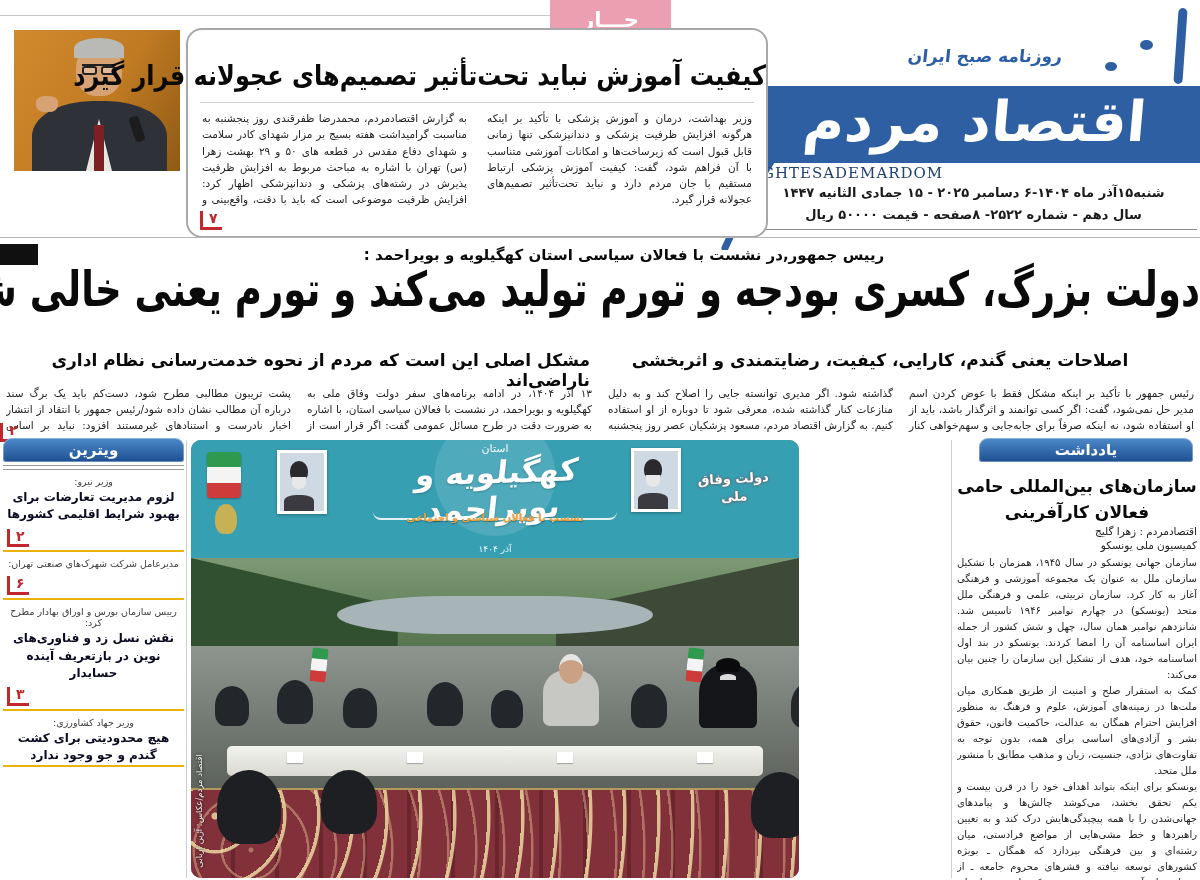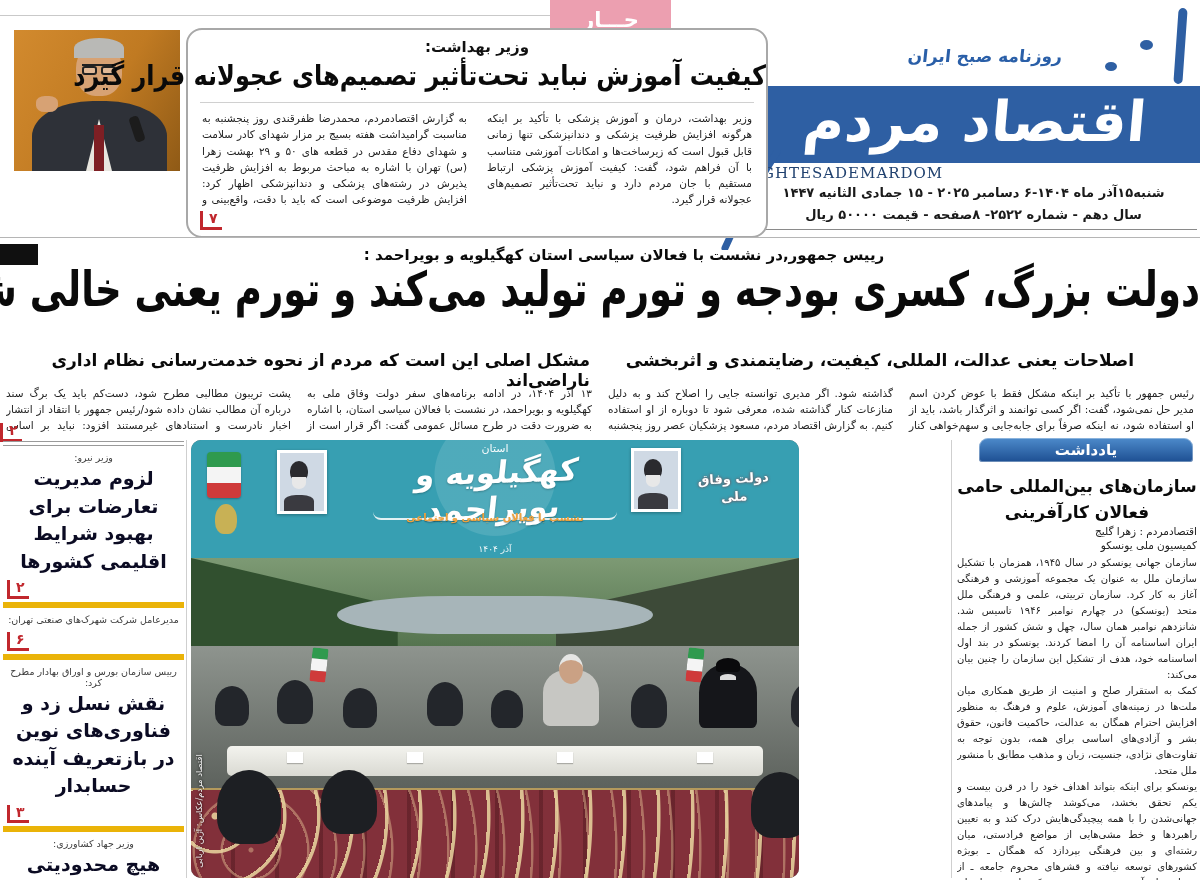--- a/index.html
+++ b/index.html
@@ -82,23 +82,23 @@
              column-count:4;column-gap:16px;font-size:10.5px;line-height:1.5;color:#222;
              text-align:justify;}
   .lead-mark{position:absolute;left:0;top:420px;}
 
   
   .vitrine{position:absolute;left:3px;top:438px;width:181px;height:440px;overflow:hidden;}
   .vheader{height:24px;border-radius:9px 9px 3px 3px;background:linear-gradient(#4d8bcb,#1d4f92);
            color:#fff;font-weight:bold;font-size:15px;text-align:center;line-height:24px;
            box-shadow:inset 0 0 0 1px rgba(255,255,255,.35);}
   .vdbl{height:1px;background:#9a9a9a;margin-top:3px;}
-  .vitem{padding:6px 2px 0 2px;border-bottom:6px solid #eab308;}
+  .vitem{padding:6px 2px 0 2px;border-bottom:2px solid #eab308;}
   .vkick{text-align:center;font-size:9.5px;color:#3c3c3c;margin-bottom:2px;min-height:4px;}
-  .vhead{text-align:center;font-weight:bold;font-size:19px;line-height:1.45;color:#0b0b23;}
+  .vhead{text-align:center;font-weight:bold;font-size:12px;line-height:1.45;color:#0b0b23;}
   .vmarkrow{text-align:left;padding:2px 0 3px 2px;}
 
   
   .photo{position:absolute;left:191px;top:440px;width:608px;height:438px;border-radius:10px;
          overflow:hidden;background:#5a6660;}
   .ph-banner{position:absolute;left:0;top:0;width:100%;height:118px;
       background:radial-gradient(circle at 50% 30%,rgba(255,255,255,.12) 0 60px,transparent 61px),#379fb2;}
   .ph-c{position:absolute;left:25%;width:50%;text-align:center;color:#fff;}
   .ph-top{top:2px;font-size:11px;letter-spacing:6px;opacity:.95;}
   .ph-title{top:14px;font-weight:bold;font-size:31px;transform:skewX(-8deg) rotate(-2deg);
@@ -203,41 +203,41 @@
     <div class="mp-hair"></div>
     <div class="mp-glass">
         <i></i>
         <i></i>
       </div>
     <div class="mp-hand"></div>
     <div class="mp-mic"></div>
   </div>
 
   <div class="topbox">
-    <div class="tb-kicker">وزیر بهداشت:</div>
     <div class="tb-head">کیفیت آموزش نباید تحت‌تأثیر تصمیم‌های عجولانه قرار گیرد</div>
     <div class="tb-rule"></div>
     <div class="tb-body">وزیر بهداشت، درمان و آموزش پزشکی با تأکید بر اینکه هرگونه افزایش ظرفیت پزشکی و دندانپزشکی تنها زمانی قابل قبول است که زیرساخت‌ها و امکانات آموزشی متناسب با آن فراهم شود، گفت: کیفیت آموزش پزشکی ارتباط مستقیم با جان مردم دارد و نباید تحت‌تأثیر تصمیم‌های عجولانه قرار گیرد.
 به گزارش اقتصادمردم، محمدرضا ظفرقندی روز پنجشنبه به مناسبت گرامیداشت هفته بسیج بر مزار شهدای کادر سلامت و شهدای دفاع مقدس در قطعه های ۵۰ و ۲۹ بهشت زهرا (س) تهران با اشاره به مباحث مربوط به افزایش ظرفیت پذیرش در رشته‌های پزشکی و دندانپزشکی اظهار کرد: افزایش ظرفیت موضوعی است که باید با دقت، واقع‌بینی و آماده‌سازی کامل زیرساخت‌ها انجام شود این تصمیم زمانی به نفع کشور خواهد بود که امکانات آموزشی، فضاهای تخصصی، تجهیزات و نیروهای هیات علمی متناسب با آن تأمین شود وی افزود: رشته‌های علوم پزشکی مستقیماً با جان و سلامت مردم گره خورده‌اند و...</div>
     <div class="tb-mark"><span class="pmark">۷</span></div>
   </div>
 
   <div class="hr237"></div>
   <div class="blackblock"></div>
   <div class="lead-kicker">رییس جمهور,در نشست با فعالان سیاسی استان کهگیلویه و بویراحمد :</div>
   <div class="lead-head">دولت بزرگ، کسری بودجه و تورم تولید می‌کند و تورم یعنی خالی شدن جیب مردم</div>
-  <div class="subr">اصلاحات یعنی عدالت، المللی، کیفیت، رضایتمندی و اثربخشی</div>
+  <div class="subr">اصلاحات یعنی گندم، کارایی، کیفیت، رضایتمندی و اثربخشی</div>
   <div class="subl">مشکل اصلی این است که مردم از نحوه خدمت‌رسانی نظام اداری ناراضی‌اند</div>
   <div class="lead-body">رئیس جمهور با تأکید بر اینکه مشکل فقط با عوض کردن اسم مدیر حل نمی‌شود، گفت: اگر کسی توانمند و اثرگذار باشد، باید از او استفاده شود، نه اینکه صرفاً برای جابه‌جایی و سهم‌خواهی کنار گذاشته شود. اگر مدیری توانسته جایی را اصلاح کند و به دلیل منازعات کنار گذاشته شده، معرفی شود تا دوباره از او استفاده کنیم. به گزارش اقتصاد مردم، مسعود پزشکیان عصر روز پنجشنبه ۱۳ آذر ۱۴۰۴، در ادامه برنامه‌های سفر دولت وفاق ملی به کهگیلویه و بویراحمد، در نشست با فعالان سیاسی استان، با اشاره به ضرورت دقت در طرح مسائل عمومی گفت: اگر قرار است از پشت تریبون مطالبی مطرح شود، دست‌کم باید یک برگ سند درباره آن مطالب نشان داده شود/رئیس جمهور با انتقاد از انتشار اخبار نادرست و استنادهای غیرمستند افزود: نباید بر اساس شنیده‌های نامطمئن، به افکار عمومی خوراک داده شود. وقتی من الان در میان شما ایستاده‌ام و توضیح می‌دهم چه کاری در حال انجام است، درست نیست گفته شود که...</div>
   <div class="lead-mark"><span class="pmark">۲</span></div>
 
   <div class="vrule" style="left:186px;top:440px;height:438px;"></div>
   <div class="vrule" style="left:951px;top:440px;height:438px;"></div>
 
   <div class="vitrine">
+    <div class="vheader">ویترین</div>
     <div class="vdbl"></div>
     <div class="vdbl"></div>
 
     <div class="vitem">
       <div class="vkick">وزیر نیرو:</div>
       <div class="vhead">لزوم مدیریت تعارضات برای بهبود شرایط اقلیمی کشورها</div>
       <div class="vmarkrow"><span class="pmark">۲</span></div>
     </div>
     <div class="vitem">
       <div class="vkick">مدیرعامل شرکت شهرک‌های صنعتی تهران:</div>

